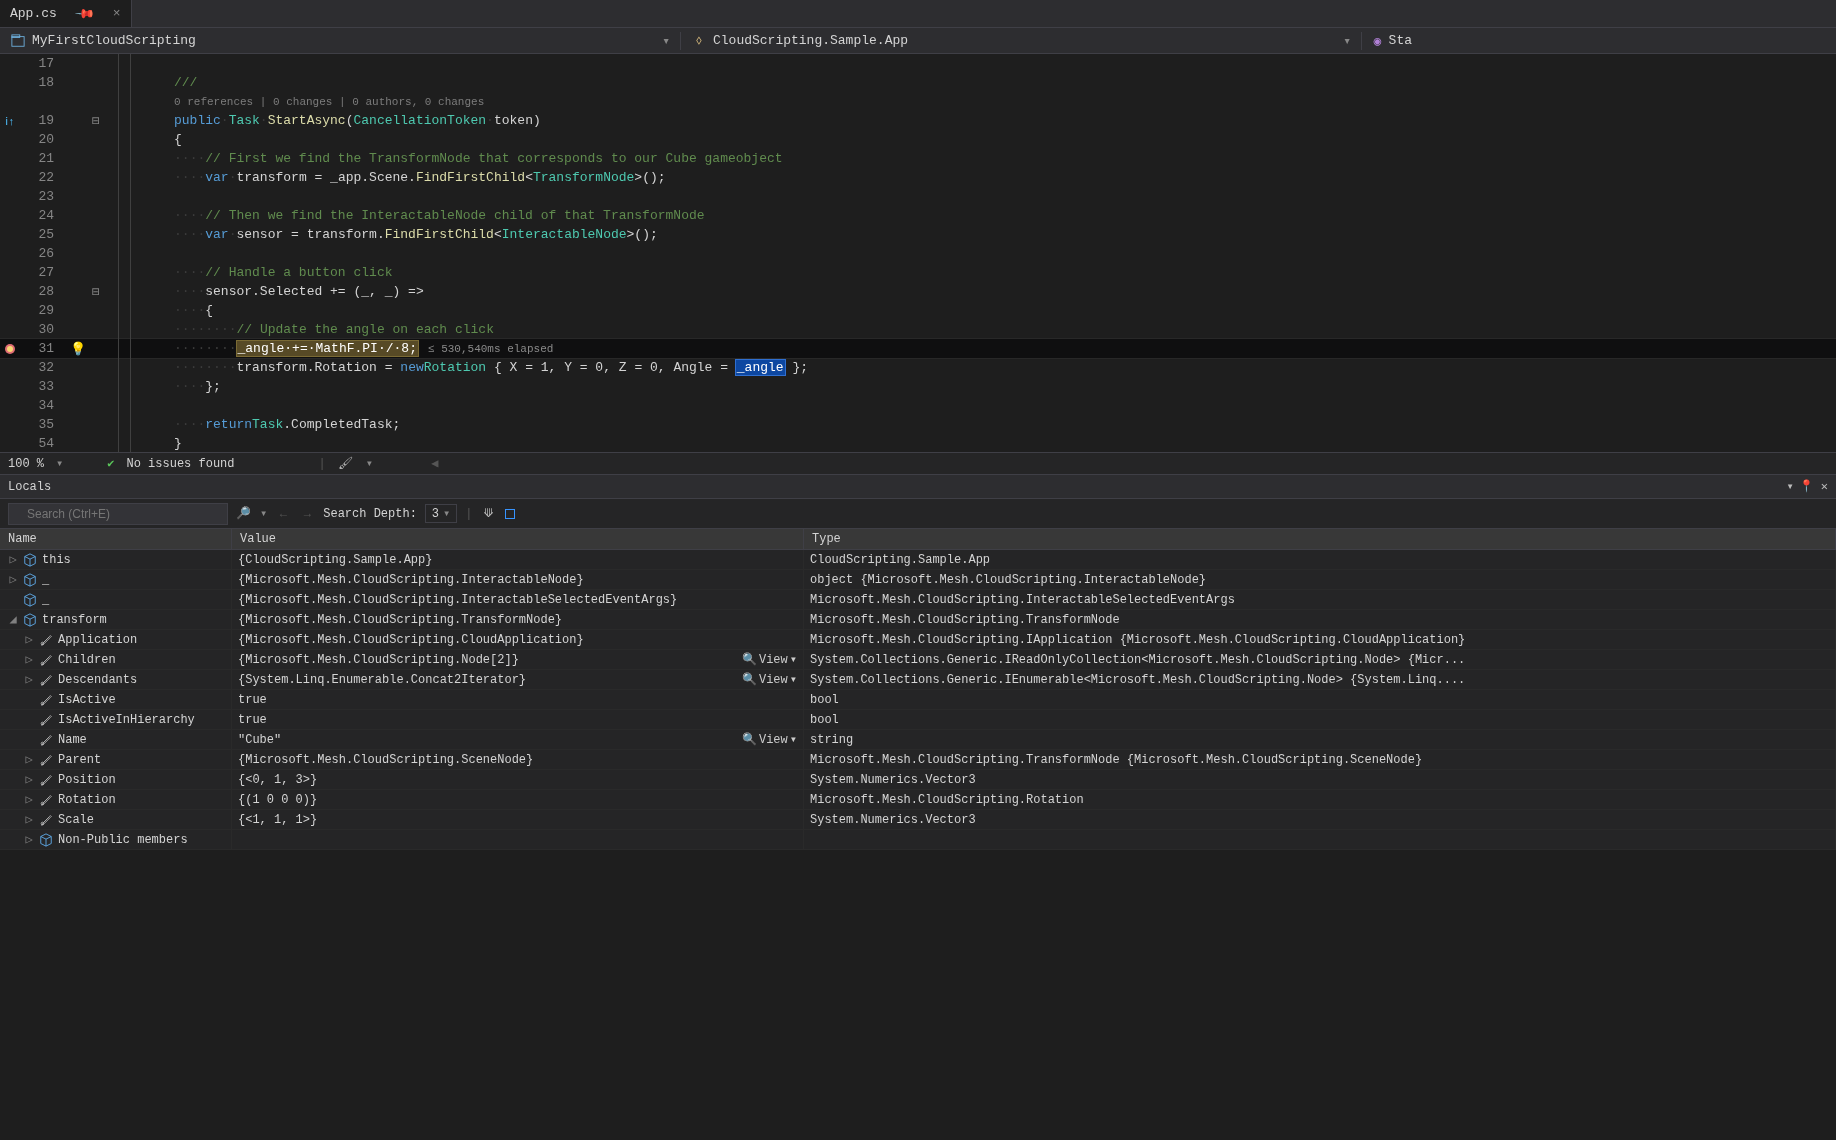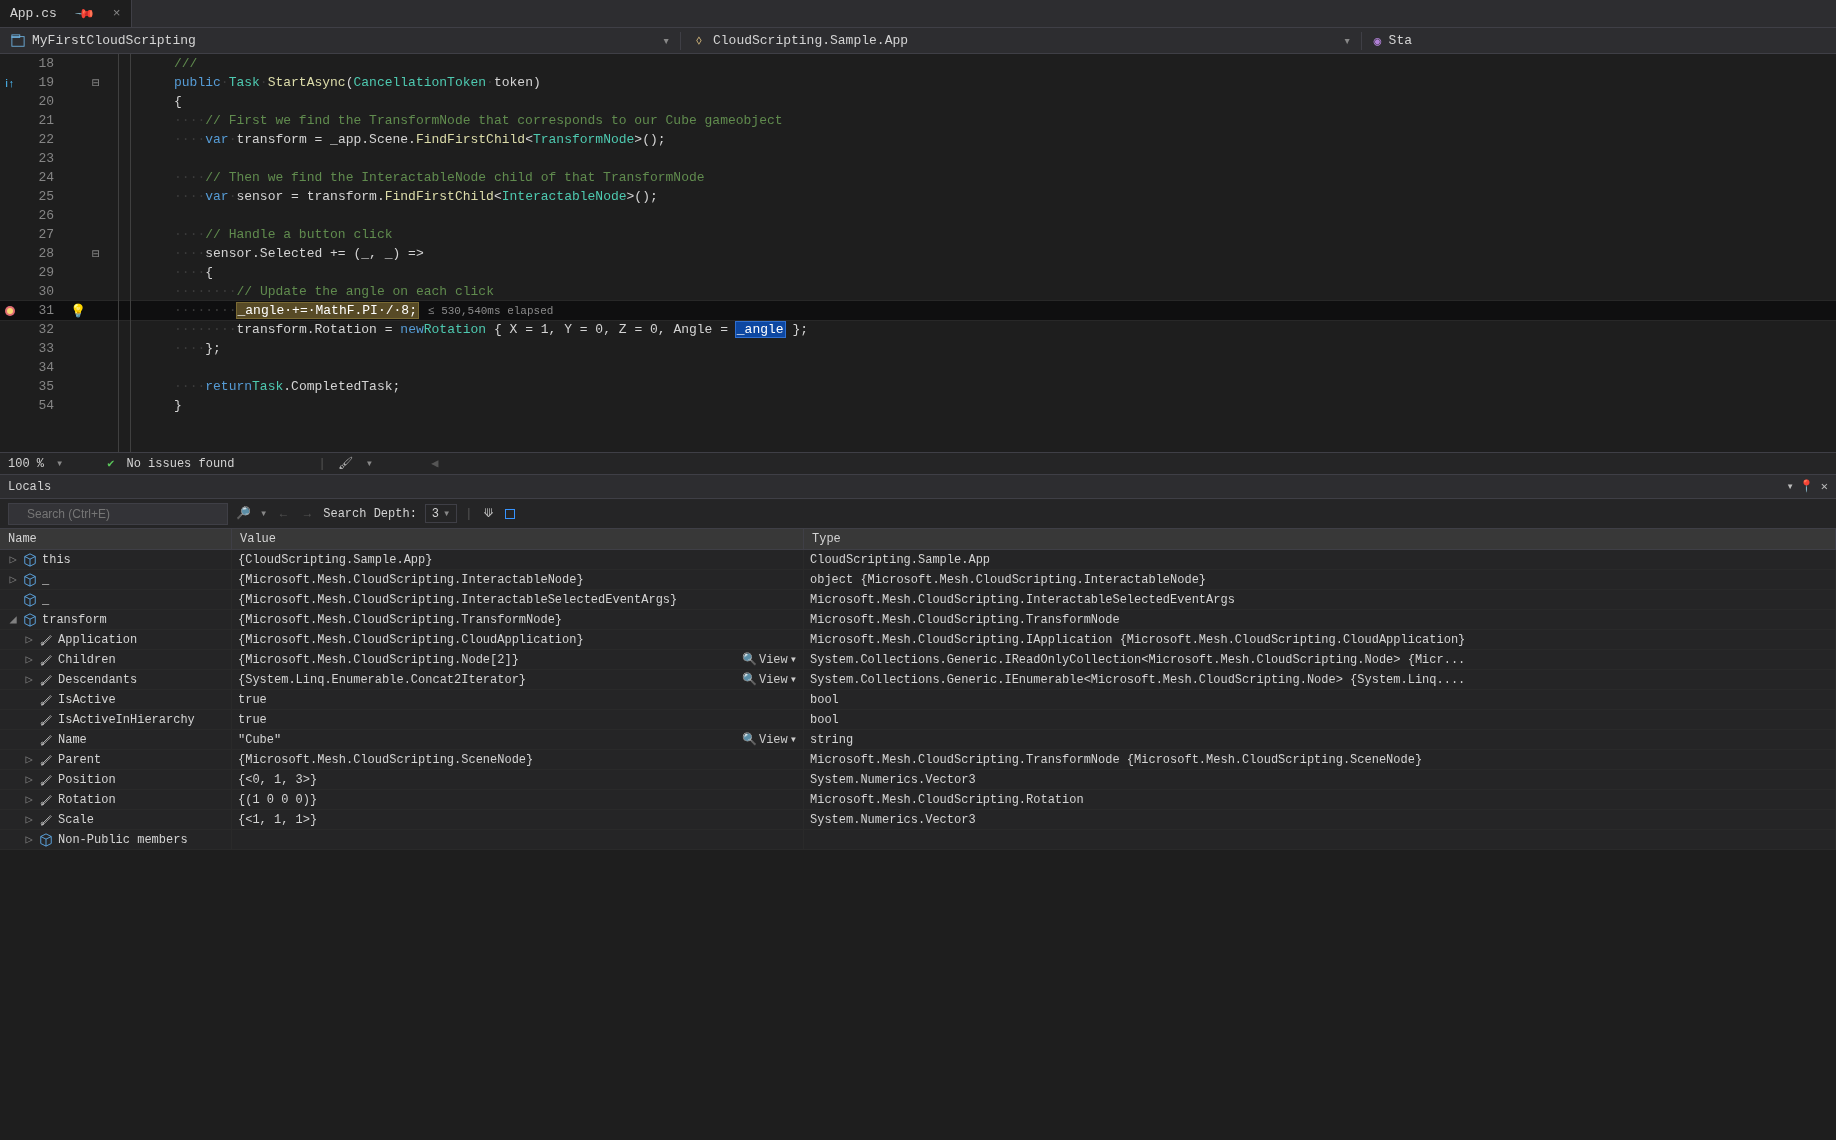--- a/index.html
+++ b/index.html
@@ -89,21 +89,23 @@
     <span>Sta</span>
   </div>
 </div>
 
 <div class="editor">
   <div class="vguides">
     <div class="vg" style="left:12px"></div>
     <div class="vg" style="left:24px"></div>
   </div>
   <div id="code-lines">
+      <div class="line"><span class="gutter-mk"></span><span class="lnum">17</span><span class="indicator"></span><span class="fold"></span><span style="display:inline-block;width:68px"></span></div>
       <div class="line"><span class="gutter-mk"></span><span class="lnum">18</span><span class="indicator"></span><span class="fold"></span><span style="display:inline-block;width:68px"></span><span class="xml">/// <inheritdoc></inheritdoc></span></div>
+      <div class="line"><span class="gutter-mk"></span><span class="lnum"></span><span class="indicator"></span><span class="fold"></span><span style="display:inline-block;width:68px"></span><span class="reflens">0 references | 0 changes | 0 authors, 0 changes</span></div>
       <div class="line"><span class="gutter-mk"><span style="color:#4fc1ff;font-size:11px">ℹ↑</span></span><span class="lnum">19</span><span class="indicator"></span><span class="fold">⊟</span><span style="display:inline-block;width:68px"></span><span class="kw">public</span><span class="ws">·</span><span class="ty">Task</span><span class="ws">·</span><span class="mth">StartAsync</span>(<span class="ty">CancellationToken</span><span class="ws">·</span>token)</div>
       <div class="line"><span class="gutter-mk"></span><span class="lnum">20</span><span class="indicator"></span><span class="fold"></span><span style="display:inline-block;width:68px"></span>{</div>
       <div class="line"><span class="gutter-mk"></span><span class="lnum">21</span><span class="indicator"></span><span class="fold"></span><span style="display:inline-block;width:68px"></span><span class="ws">·</span><span class="ws">·</span><span class="ws">·</span><span class="ws">·</span><span class="cmt">// First we find the TransformNode that corresponds to our Cube gameobject</span></div>
       <div class="line"><span class="gutter-mk"></span><span class="lnum">22</span><span class="indicator"></span><span class="fold"></span><span style="display:inline-block;width:68px"></span><span class="ws">·</span><span class="ws">·</span><span class="ws">·</span><span class="ws">·</span><span class="kw">var</span><span class="ws">·</span>transform = _app.Scene.<span class="mth">FindFirstChild</span>&lt;<span class="ty">TransformNode</span>&gt;();</div>
       <div class="line"><span class="gutter-mk"></span><span class="lnum">23</span><span class="indicator"></span><span class="fold"></span><span style="display:inline-block;width:68px"></span></div>
       <div class="line"><span class="gutter-mk"></span><span class="lnum">24</span><span class="indicator"></span><span class="fold"></span><span style="display:inline-block;width:68px"></span><span class="ws">·</span><span class="ws">·</span><span class="ws">·</span><span class="ws">·</span><span class="cmt">// Then we find the InteractableNode child of that TransformNode</span></div>
       <div class="line"><span class="gutter-mk"></span><span class="lnum">25</span><span class="indicator"></span><span class="fold"></span><span style="display:inline-block;width:68px"></span><span class="ws">·</span><span class="ws">·</span><span class="ws">·</span><span class="ws">·</span><span class="kw">var</span><span class="ws">·</span>sensor = transform.<span class="mth">FindFirstChild</span>&lt;<span class="ty">InteractableNode</span>&gt;();</div>
       <div class="line"><span class="gutter-mk"></span><span class="lnum">26</span><span class="indicator"></span><span class="fold"></span><span style="display:inline-block;width:68px"></span></div>
       <div class="line"><span class="gutter-mk"></span><span class="lnum">27</span><span class="indicator"></span><span class="fold"></span><span style="display:inline-block;width:68px"></span><span class="ws">·</span><span class="ws">·</span><span class="ws">·</span><span class="ws">·</span><span class="cmt">// Handle a button click</span></div>
       <div class="line"><span class="gutter-mk"></span><span class="lnum">28</span><span class="indicator"></span><span class="fold">⊟</span><span style="display:inline-block;width:68px"></span><span class="ws">·</span><span class="ws">·</span><span class="ws">·</span><span class="ws">·</span>sensor.Selected += (_, _) =&gt;</div>

